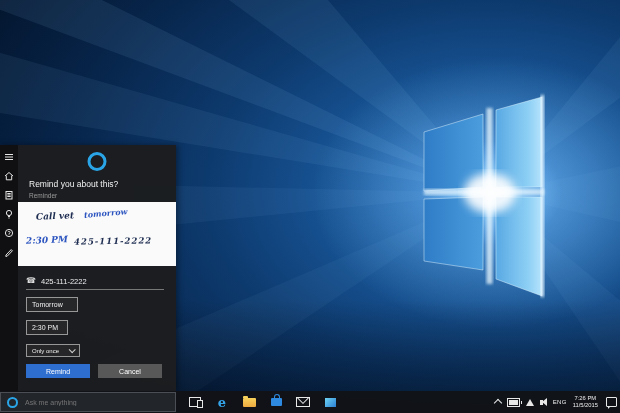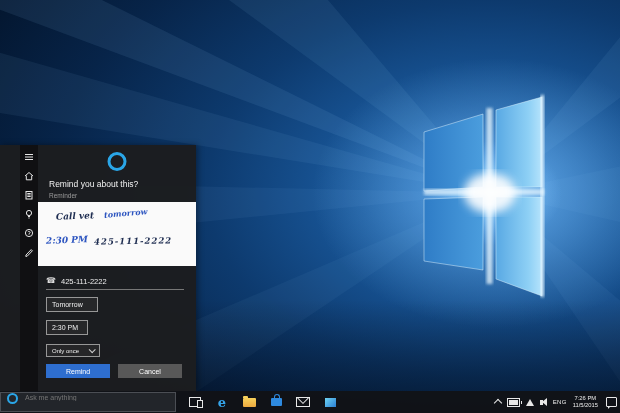--- a/index.html
+++ b/index.html
@@ -8,21 +8,20 @@
     font-family:"Liberation Sans", sans-serif;
     background:#06182e;
   }
   .stage svg.wallpaper { position:absolute; left:0; top:0; }
 
   
   .cortana-panel {
     position:absolute; left:0; top:145px; width:176px; height:246px;
     background:rgba(28,29,31,0.97); display:flex; z-index:2;
     box-shadow:2px 0 6px rgba(0,0,0,.4);
-    padding-left:20px;
   }
   .rail {
     width:18px; background:rgba(16,16,18,0.98);
     display:flex; flex-direction:column; align-items:center;
     padding-top:6px; gap:8px; box-sizing:border-box;
   }
   .rail .ric { width:11px; height:11px; display:flex; align-items:center; justify-content:center; }
   .rail svg { stroke:#e6e6e6; fill:none; stroke-width:1; }
 
   .content { position:relative; flex:1; }
@@ -69,21 +68,21 @@
   .cancel-btn { left:80px; background:#585858; }
 
   
   .taskbar {
     position:absolute; left:0; bottom:0; width:620px; height:22px;
     background:rgba(17,19,23,0.97); z-index:3;
   }
   .search-box {
     position:absolute; left:0; bottom:1px; width:176px; height:20px;
     background:#22252a; border:1px solid #4b4e54; box-sizing:border-box;
-    display:flex; align-items:flex-start; gap:5px; padding:0 6px;
+    display:flex; align-items:center; gap:5px; padding:0 6px;
   }
   .search-ring { width:7px; height:7px; border:2px solid #2aa6e8; border-radius:50%; flex:none; }
   .search-box input {
     background:transparent; border:none; outline:none;
     color:#b8b8b8; font-size:7px; width:100%;
     font-family:"Liberation Sans", sans-serif;
   }
 
   .tb-icons { position:absolute; left:184px; top:0; height:22px; display:flex; align-items:center; gap:5px; }
   .tb-btn { width:22px; height:20px; display:flex; align-items:center; justify-content:center; }

